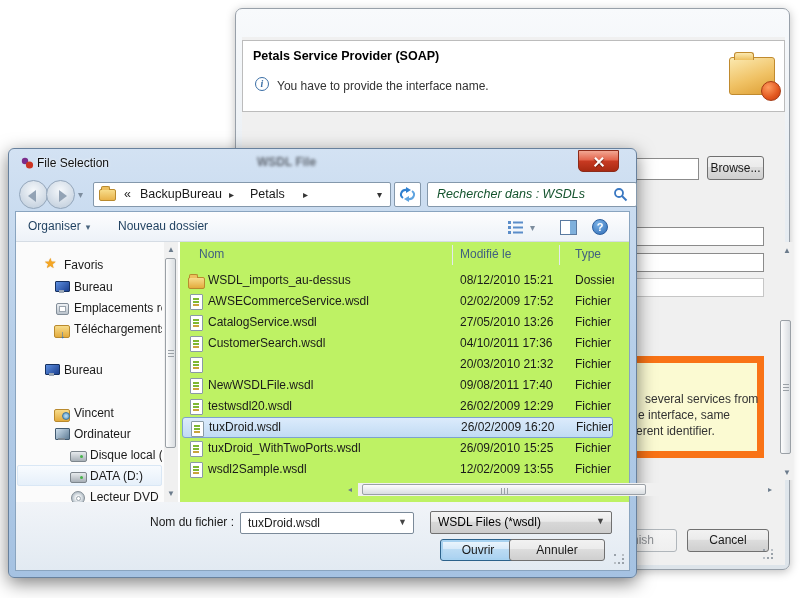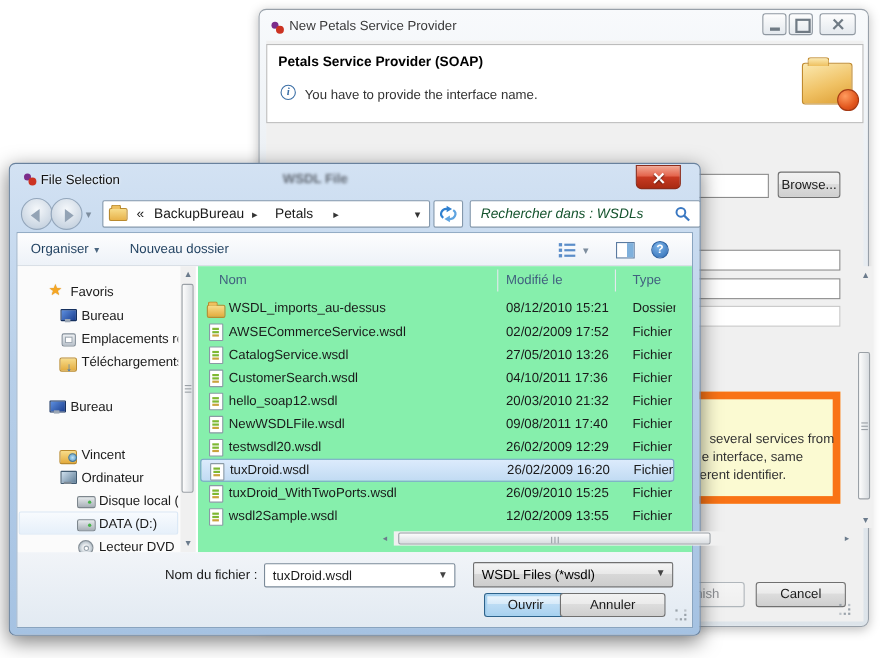--- a/index.html
+++ b/index.html
@@ -93,21 +93,21 @@
   .sb-item { position:absolute; height:20px; line-height:20px; white-space:nowrap; overflow:hidden; width:146px; }
   .sb-hl { position:absolute; left:1px; width:145px; height:21px; border:1px solid #d9e7f5; border-radius:2px;
            background:linear-gradient(#f8fbfe,#e6f0fa); }
   .sb-scroll { position:absolute; left:148px; top:0; width:14px; height:260px; background:#f0f0f0; }
   .s-thumb { position:absolute; left:1px; width:11px; background:linear-gradient(90deg,#fdfdfd,#d9dde1);
              border:1px solid #9aa0a6; border-radius:2px; }
   .s-grip::after { content:""; position:absolute; left:2px; top:50%; width:6px; height:1px; background:#9aa0a6;
              box-shadow:0 -3px 0 #9aa0a6, 0 3px 0 #9aa0a6; }
   .tiny-arrow { position:absolute; font-size:8px; color:#6b7b8c; line-height:10px; }
 
-  .fd-list { position:absolute; left:164px; top:0; width:449px; height:260px; background:#86efac; }
+  .fd-list { position:absolute; left:164px; top:0; width:449px; height:260px; background:#bef264; }
   .col-head { position:absolute; top:5px; color:#41617f; }
   .col-line { position:absolute; top:3px; width:1px; height:20px; background:#e4e9ee; }
   .f-row { position:absolute; left:2px; width:431px; height:21px; line-height:20px; }
   .f-row.sel { background:linear-gradient(#dcebfc,#c1dbf3); border:1px solid #7da2ce; border-radius:3px; line-height:18px; }
   .f-name { position:absolute; left:26px; white-space:nowrap; }
   .f-date { position:absolute; left:278px; white-space:nowrap; }
   .f-type { position:absolute; left:393px; width:39px; white-space:nowrap; overflow:hidden; }
   .hscroll-track { position:absolute; left:178px; top:241px; width:404px; height:13px; background:#f0f0f0; }
   .hs-thumb { position:absolute; left:4px; top:1px; width:284px; height:11px;
               background:linear-gradient(#fdfdfd,#d9dde1); border:1px solid #9aa0a6; border-radius:2px; }
@@ -161,32 +161,20 @@
   .ic-hdd::after { content:""; position:absolute; right:3px; bottom:5px; width:3px; height:3px; background:#46b34a; border-radius:50%; }
   .ic-dvd::before { content:""; position:absolute; left:1px; top:2px; width:12px; height:12px; border-radius:50%;
        background:radial-gradient(circle,#fff 18%,#c4cdd4 60%,#9aa5ae); border:1px solid #848e96; }
   .ic-dvd::after { content:""; position:absolute; left:6px; top:7px; width:3px; height:3px; background:#fff; border-radius:50%; border:1px solid #9aa5ae; }
   .ic-petals svg { display:block; }
 </style>
 </head>
 <body>
 
 <div class="wizard">
-  <div class="wz-titlebar">
-    <span class="ic ic-petals" style="left:9px;top:9px">
-      <svg width="14" height="14">
-          <circle cx="5" cy="5" r="3.2" fill="#7b2d8b"></circle>
-          <circle cx="9.5" cy="9" r="3.6" fill="#cc3322"></circle>
-        </svg>
-    </span>
-    <span class="wz-title">New Petals Service Provider</span>
-    <span class="wz-btn g-min" style="left:457px"></span>
-    <span class="wz-btn g-max" style="left:481px"></span>
-    <span class="wz-btn g-x close" style="left:509px"></span>
-  </div>
   <div class="wz-client">
     <div class="wz-header">
       <span class="wz-h-title">Petals Service Provider (SOAP)</span>
       <span class="info-icon">i</span>
       <span class="wz-h-msg">You have to provide the interface name.</span>
       <span class="wz-folder"></span>
     </div>
     <div class="wz-field" style="left:219px;top:121px;width:238px;height:22px"></div>
     <span class="btn abs" style="left:465px;top:119px;width:57px;height:24px;line-height:22px;text-align:center">Browse...</span>
     <div class="wz-field" style="left:259px;top:190px;width:263px;height:19px"></div>
@@ -339,21 +327,20 @@
               <span class="f-type">Fichier</span>
             </div>
             <div class="f-row" style="top: 91px;">
               <span class="ic ic-file" style="left: 6px; top: 2px;"></span>
               <span class="f-name">CustomerSearch.wsdl</span>
               <span class="f-date">04/10/2011 17:36</span>
               <span class="f-type">Fichier</span>
             </div>
             <div class="f-row" style="top: 112px;">
               <span class="ic ic-file" style="left: 6px; top: 2px;"></span>
-              <span class="f-name">hello_soap12.wsdl</span>
               <span class="f-date">20/03/2010 21:32</span>
               <span class="f-type">Fichier</span>
             </div>
             <div class="f-row" style="top: 133px;">
               <span class="ic ic-file" style="left: 6px; top: 2px;"></span>
               <span class="f-name">NewWSDLFile.wsdl</span>
               <span class="f-date">09/08/2011 17:40</span>
               <span class="f-type">Fichier</span>
             </div>
             <div class="f-row" style="top: 154px;">

